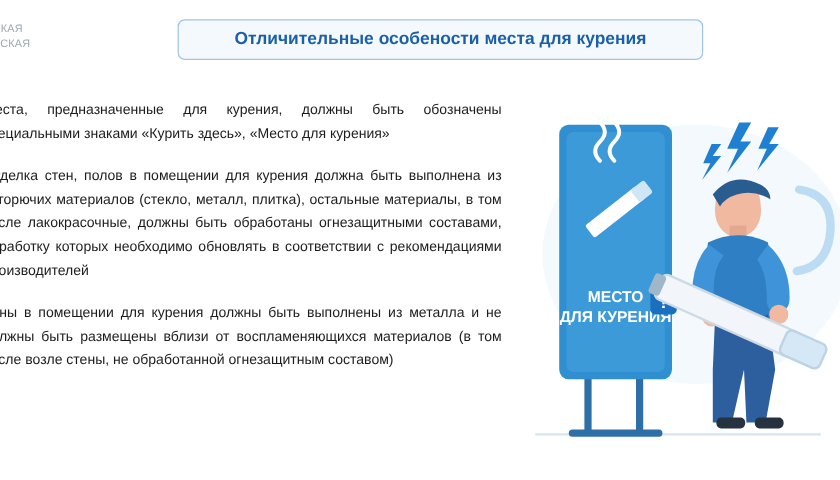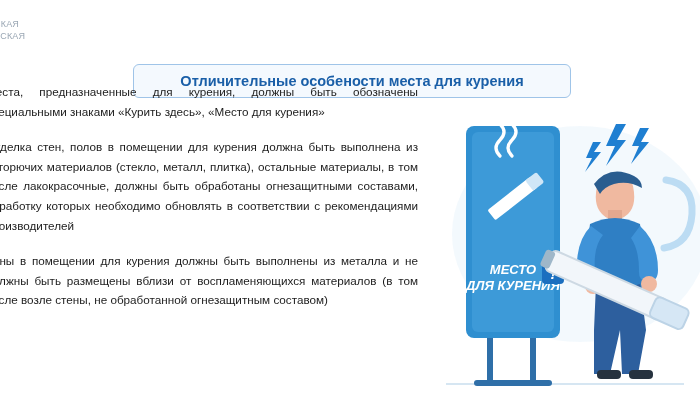--- a/index.html
+++ b/index.html
@@ -31,31 +31,30 @@
     font-size: 9px;
     line-height: 12px;
     color: #9aa7b4;
     letter-spacing: 0.2px;
     white-space: nowrap;
   }
 
   
   .title-banner {
     position: absolute;
-    left: 133px;
+    left: 148px;
     top: 16px;
     width: 436px;
     height: 32px;
     border: 1px solid #9fc4e8;
     border-radius: 6px;
     background: #f4f9fe;
     display: flex;
     align-items: center;
     justify-content: center;
-    margin-top: 48px;
   }
   .title-text {
     font-size: 14.5px;
     font-weight: bold;
     color: #1a5fa8;
     white-space: nowrap;
   }
 
   
   .body-text {
@@ -68,24 +67,23 @@
     line-height: 19.6px;
     text-align: justify;
   }
   .para { margin: 0 0 16px 0; }
   .para:last-child { margin-bottom: 0; }
 
   
   .illustration {
     position: absolute;
     left: 430px;
-    top: 84px;
+    top: 62px;
     width: 270px;
     height: 316px;
-    font-style: italic;
   }
   .illu-svg { display: block; }
 </style>
 </head>
 <body>
 
 <div class="slide">
 
   <div class="corner-mark">
     <div>СКАЯ</div>

